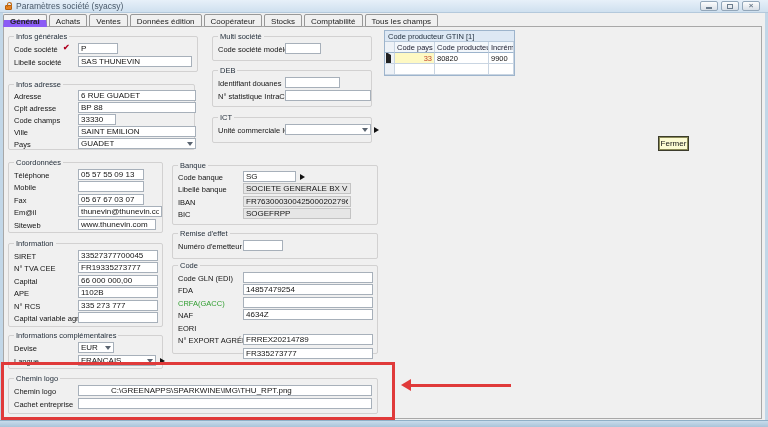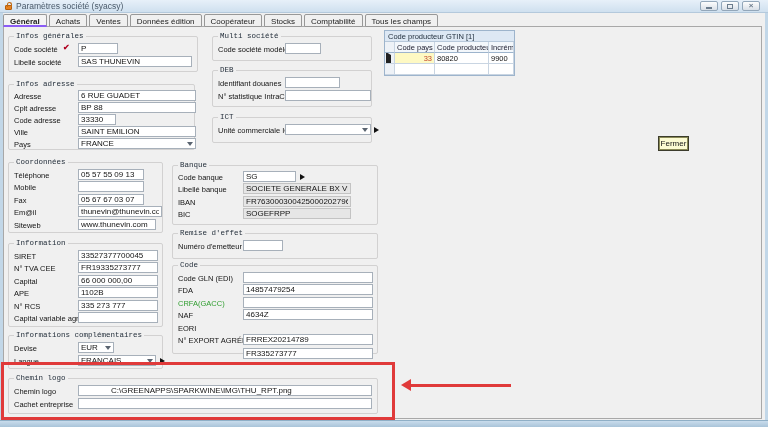--- a/index.html
+++ b/index.html
@@ -24,27 +24,27 @@
           border:1px solid #93a7ba; border-radius:2px; position:relative; cursor:pointer;
           display:flex; align-items:center; justify-content:center; }
   .g-min { width:6px; height:2px; background:#6b7c8d; margin-top:3px; }
   .g-max { width:6px; height:5px; border:1px solid #6b7c8d; }
   .g-close { font-size:8px; color:#6b7c8d; line-height:8px; font-weight:bold; }
   
   .tabstrip { position:absolute; left:3px; top:14px; right:6px; height:13px; display:flex; z-index:4; }
   .tab { font-size:8px; color:#222; padding:1px 6px 0 6px; border:1px solid #989898;
          border-bottom:1px solid #989898; background:#f0f0f0; margin-right:2px;
          border-radius:2px 2px 0 0; white-space:nowrap; line-height:11px; cursor:pointer; }
-  .tab.active { background:#f4f4f4; border-bottom:2px solid #8b5cf6; font-weight:bold; }
+  .tab.active { background:#f4f4f4; border-bottom:7px solid #8b5cf6; font-weight:bold; }
   .page { position:absolute; left:3px; top:26px; right:6px; bottom:8px;
           border:1px solid #a8a8a8; background:#f0f0f0; z-index:1; }
   
   .grp { position:absolute; border:1px solid #d2d1d1; border-radius:2px; z-index:2; }
   .leg { position:absolute; top:-5px; left:5px; background:#f0f0f0; padding:0 2px;
-         font-size:7.5px; color:#25303c; line-height:9px; white-space:nowrap;font-family:Liberation Mono, monospace; }
+         font-size:7.5px; color:#25303c; line-height:9px; white-space:nowrap; }
   .row { position:absolute; left:0; right:0; height:12px; }
   .lb  { position:absolute; left:5px; top:2px; font-size:7.5px; color:#141414; white-space:nowrap; }
   .lb.green { color:#2f9e2f; }
   .fld { position:absolute; top:0; height:11px; border:1px solid #a7b0ba; background:#fff;
          font-family:"Liberation Sans", sans-serif; font-size:8px; color:#141414;
          padding:0 2px; line-height:9px; }
   input.fld { outline:none; }
   .fld.ro { background:#e6e6e6; border-color:#c3c3c3; }
   .gA .fld { left:69px; } .gB .fld { left:72px; } .gC .fld { left:70px; }
   
@@ -137,31 +137,31 @@
   <span class="leg">Infos adresse</span>
   <div class="row" style="top:5px">
     <span class="lb">Adresse</span>
     <input class="fld" style="width: 118px;" value="6 RUE GUADET">
   </div>
   <div class="row" style="top:17px">
     <span class="lb">Cplt adresse</span>
     <input class="fld" style="width: 118px;" value="BP 88">
   </div>
   <div class="row" style="top:29px">
-    <span class="lb">Code adresse</span>
+    <span class="lb">Code champs</span>
     <input class="fld" style="width: 38px;" value="33330">
   </div>
   <div class="row" style="top:41px">
     <span class="lb">Ville</span>
     <input class="fld" style="width: 118px;" value="SAINT EMILION">
   </div>
   <div class="row" style="top:53px">
     <span class="lb">Pays</span>
     <div class="fld sel" style="width:118px">
-      <span class="sv">FRANCE</span>
+      <span class="sv">GUADET</span>
       <span class="chev"></span>
     </div>
   </div>
 </div>
 
 <div class="grp gA" style="top:162px;left:8px;width:155px;height:71px">
   <span class="leg">Coordonnées</span>
   <div class="row" style="top:6px">
     <span class="lb">Téléphone</span>
     <input class="fld" style="width: 66px;" value="05 57 55 09 13">

